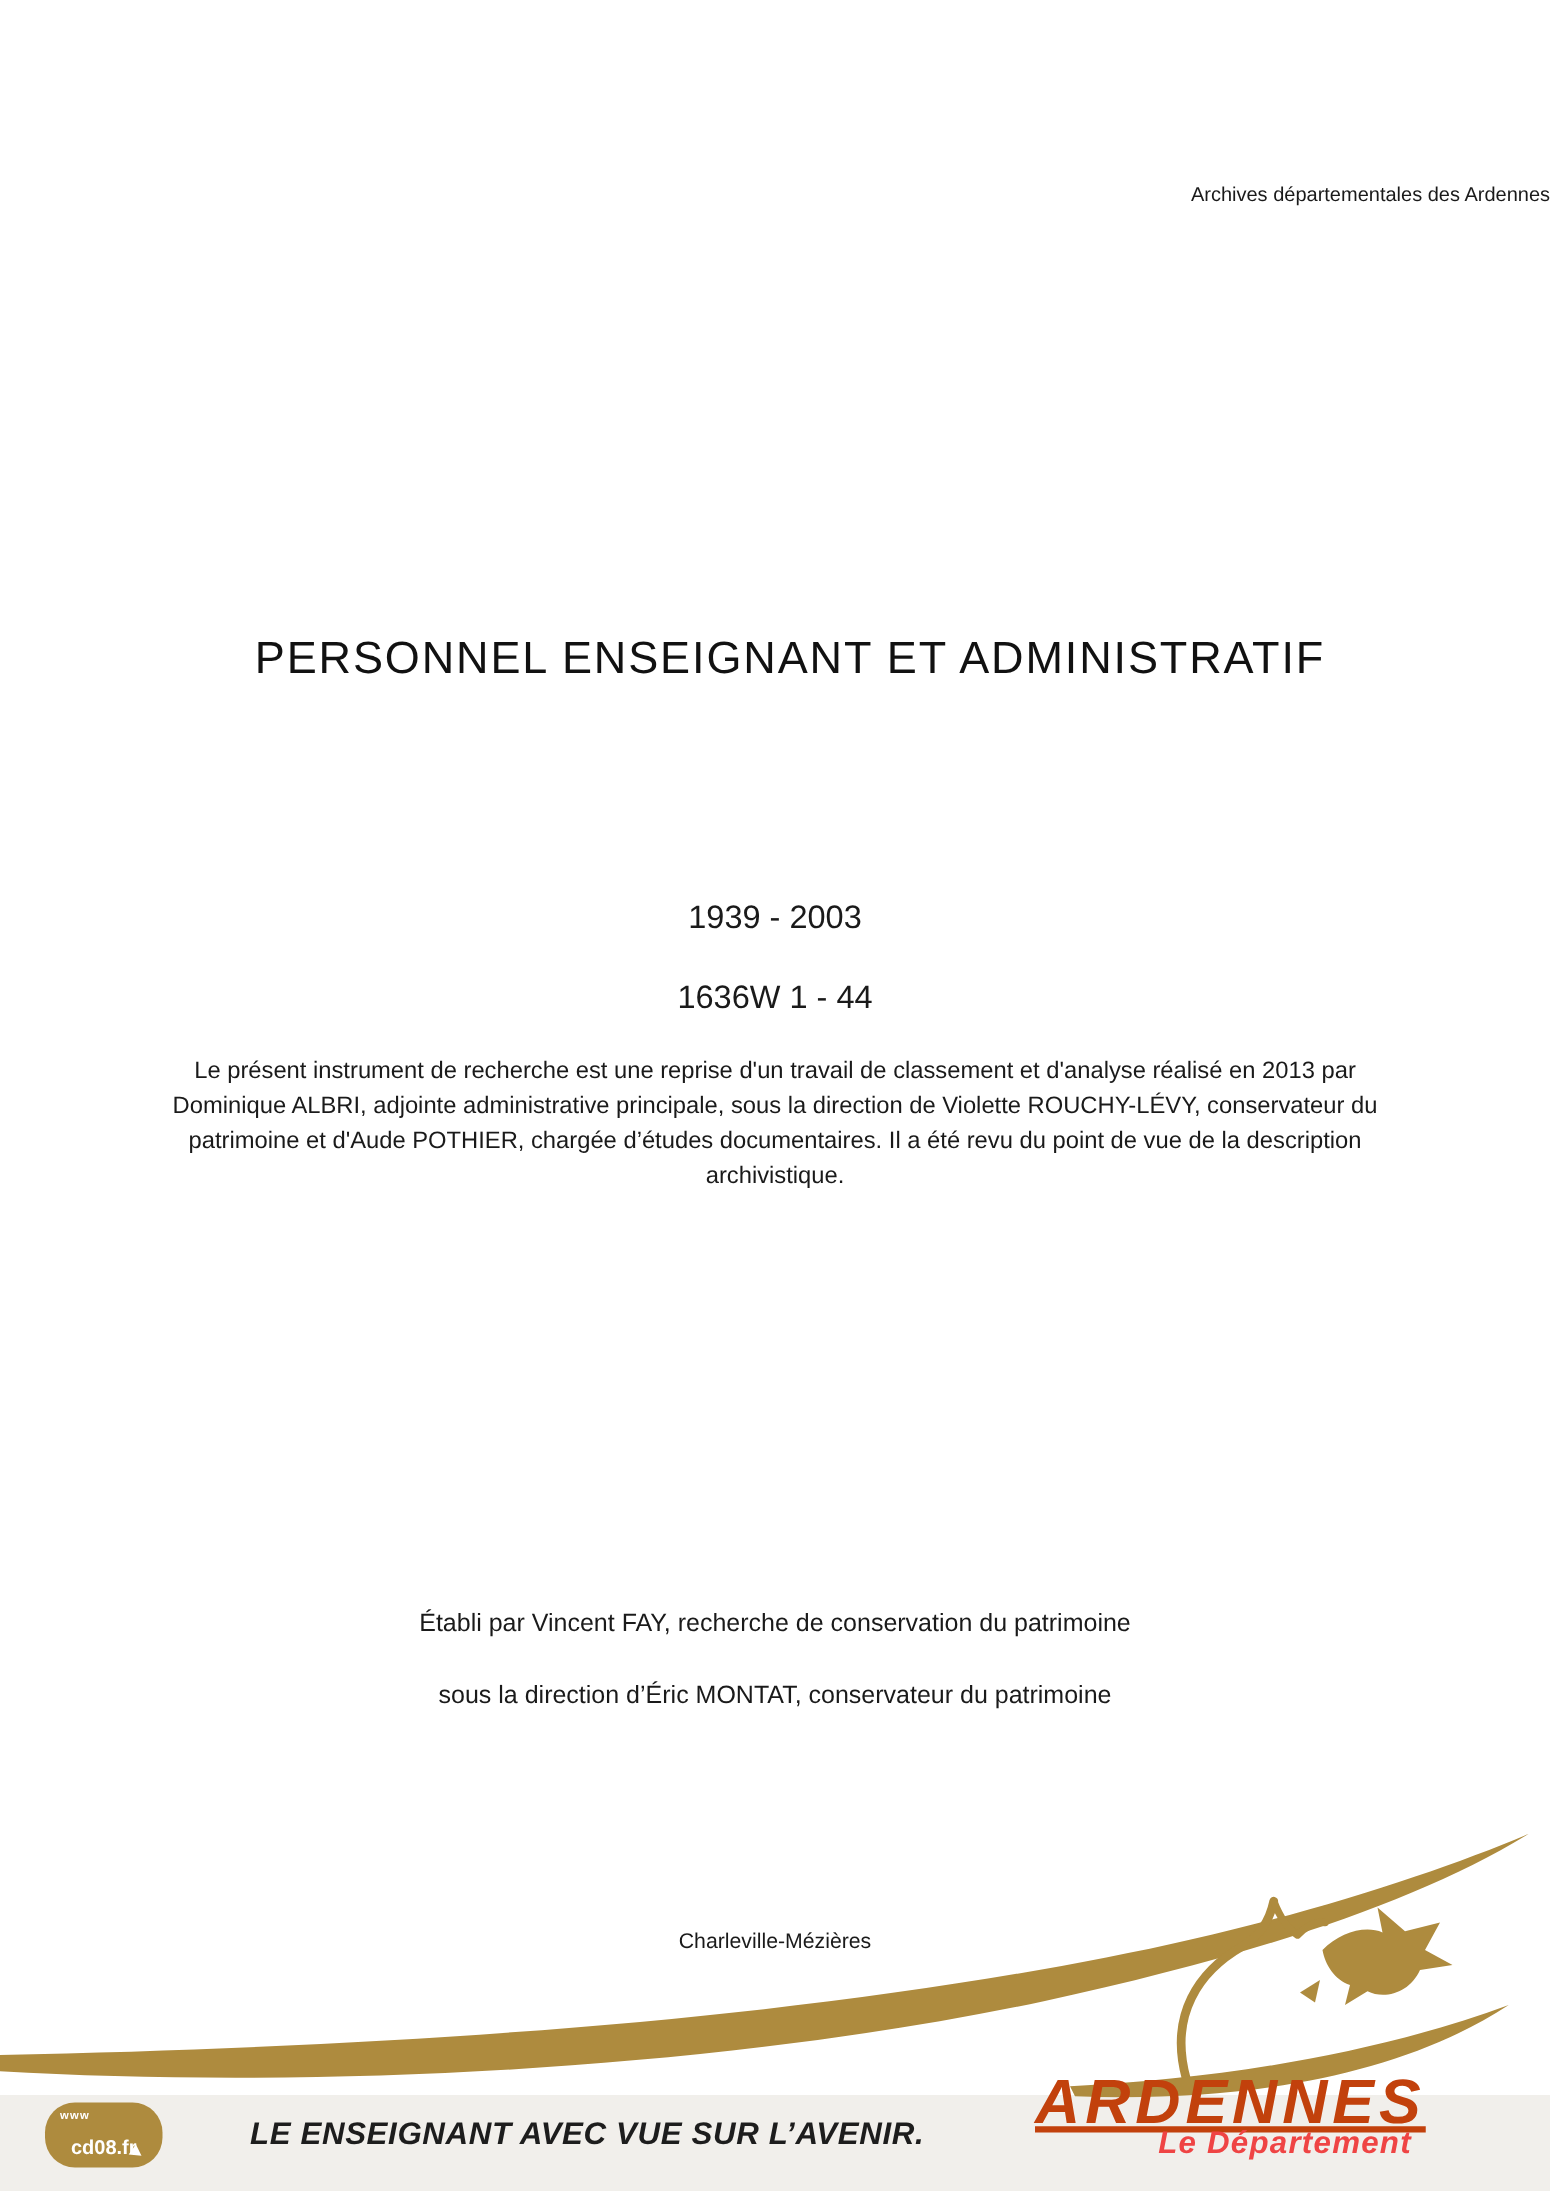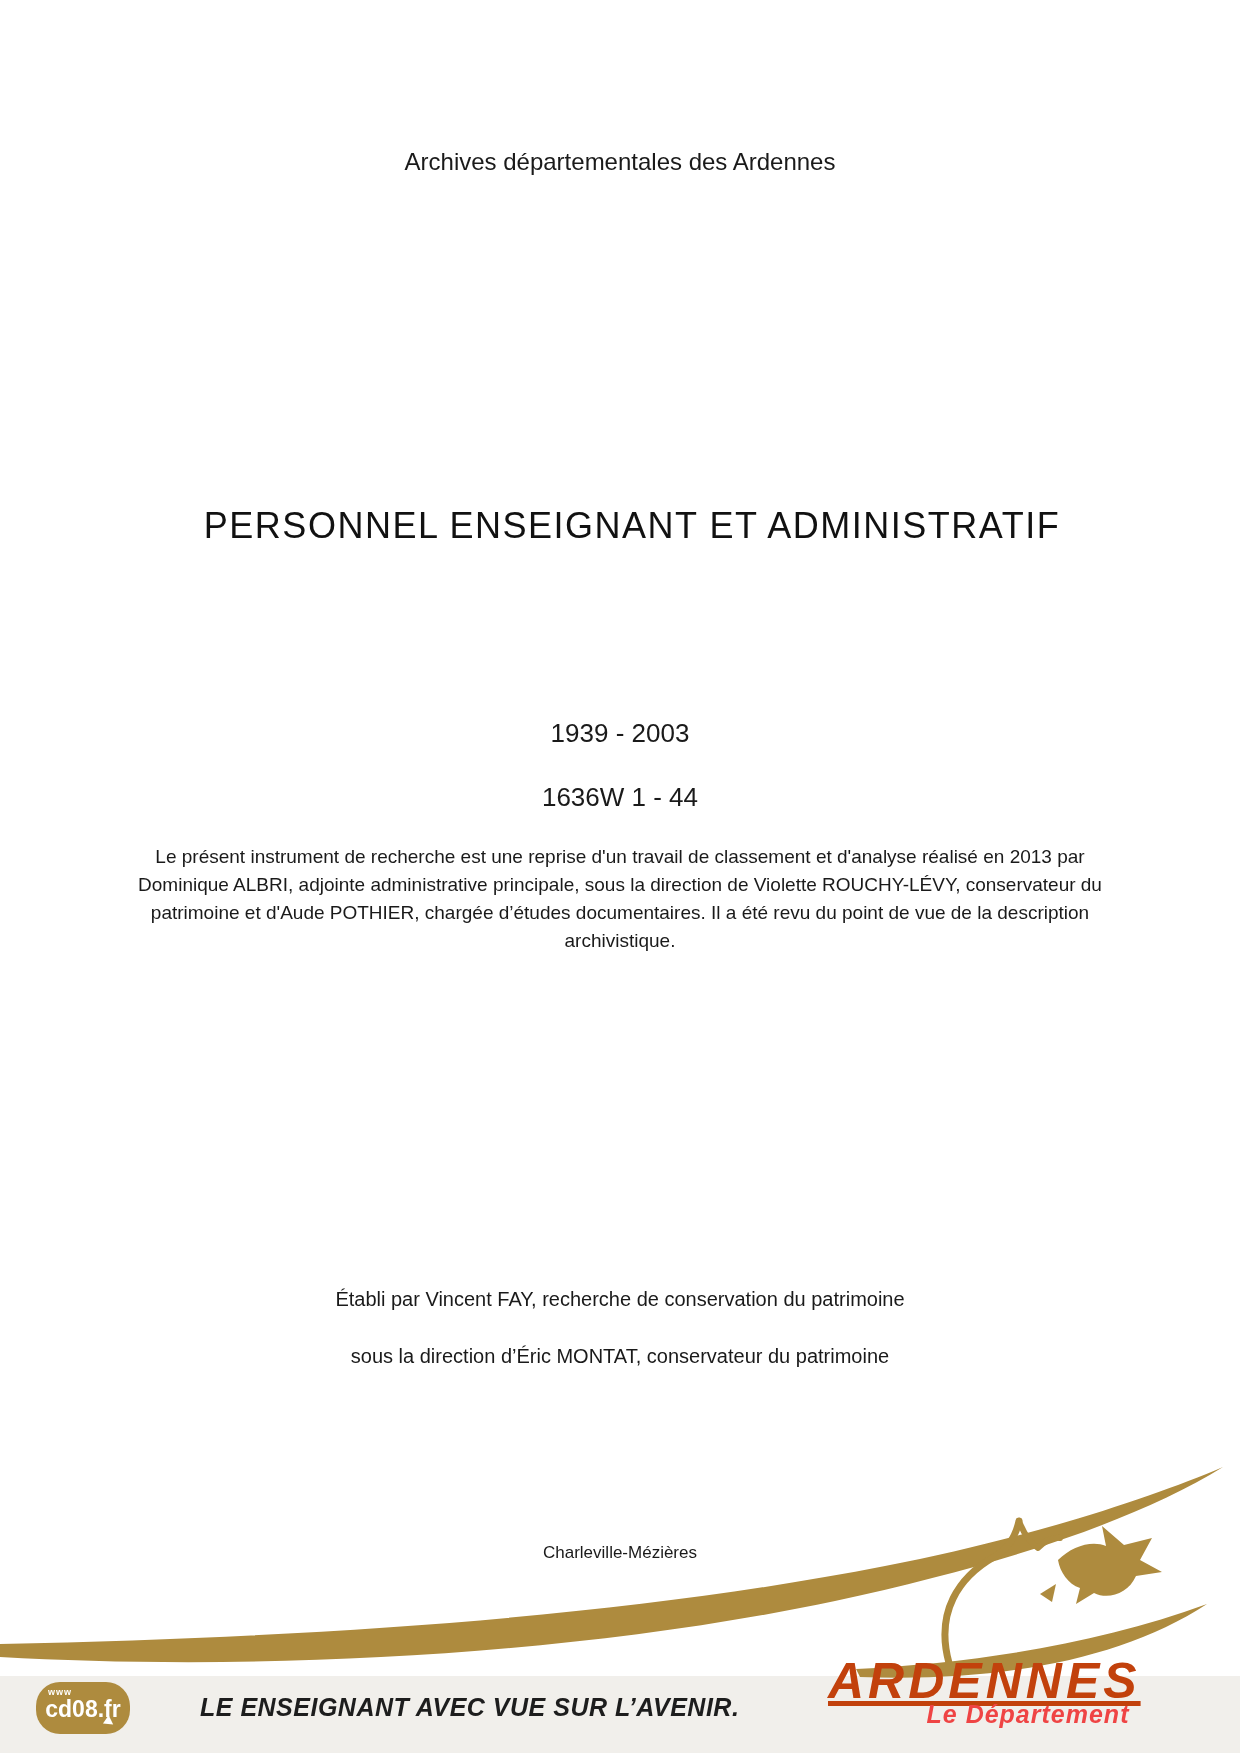--- a/index.html
+++ b/index.html
@@ -3,21 +3,21 @@
 <meta charset="utf-8">
 <style>
   html,body { margin:0; padding:0; background:#888; }
   .page {
     position:relative; width:1240px; height:1753px; margin:0 auto;
     background:#ffffff; overflow:hidden;
     font-family:"Liberation Sans", sans-serif; color:#1a1a1a;
   }
   .centered { position:absolute; left:0; width:100%; text-align:center; }
 
-  .institution { top:148px; font-size:24px; }
+  .institution { top:148px; font-size:16px;text-align:right; }
   .doc-title  { top:505px; font-size:36px; letter-spacing:1.5px; color:#111;margin-left:12px; }
   .date-range { top:718px; font-size:26px; }
   .reference  { top:782px; font-size:26px; }
   .description {
     position:absolute; top:843px; left:120px; width:1000px;
     font-size:19px; line-height:28px; text-align:center;
   }
   .author-line    { top:1288px; font-size:20px; }
   .direction-line { top:1345px; font-size:20px; }
   .city           { top:1543px; font-size:17px; }
@@ -30,22 +30,22 @@
 
   .cd08-pill {
     position:absolute; left:36px; top:1682px; width:94px; height:52px;
     background:#ae8b3e; border-radius:24px; z-index:3;
   }
   .cd08-www {
     position:absolute; left:12px; top:5px;
     font-size:9px; font-weight:bold; color:#fff; letter-spacing:1px;
   }
   .cd08-text {
-    position:absolute; left:0; top:14px; width:100%; text-align:center;
-    font-size:23px; font-weight:bold; color:#ffffff;
+    position:absolute; left:0; top:28px; width:100%; text-align:center;
+    font-size:16px; font-weight:bold; color:#ffffff;
   }
   .cd08-cursor {
     position:absolute; right:16px; bottom:7px; width:0; height:0;
     border-left:9px solid #ffffff;
     border-top:5px solid transparent;
     border-bottom:5px solid transparent;
     transform:rotate(35deg);
   }
 
   .slogan {

